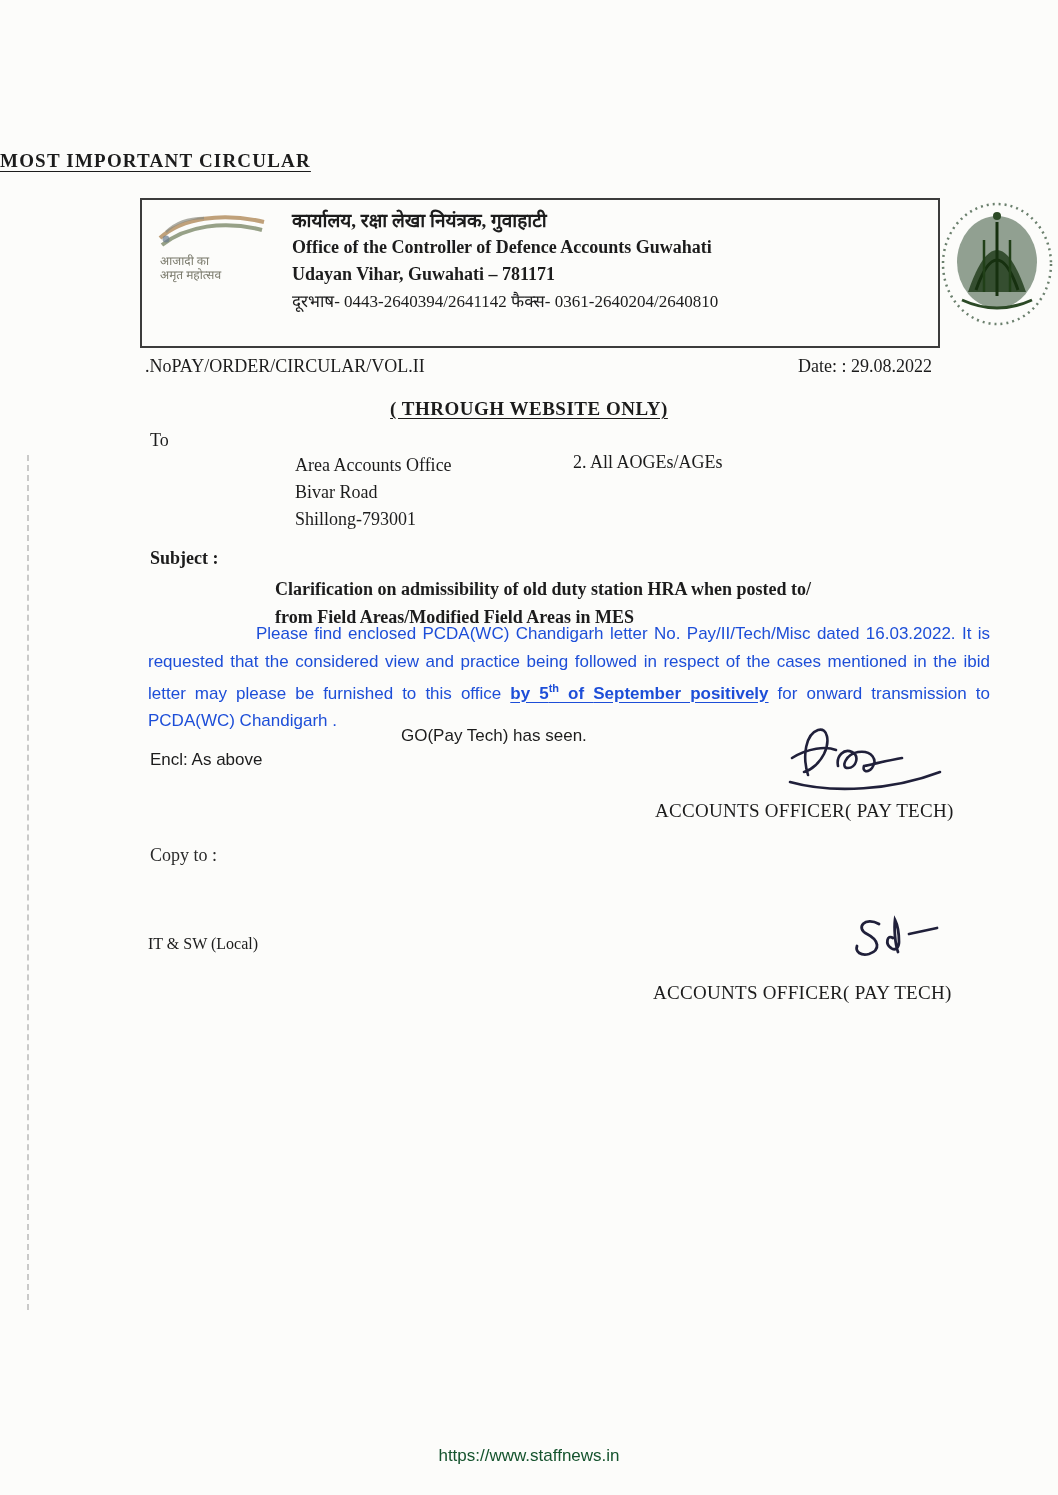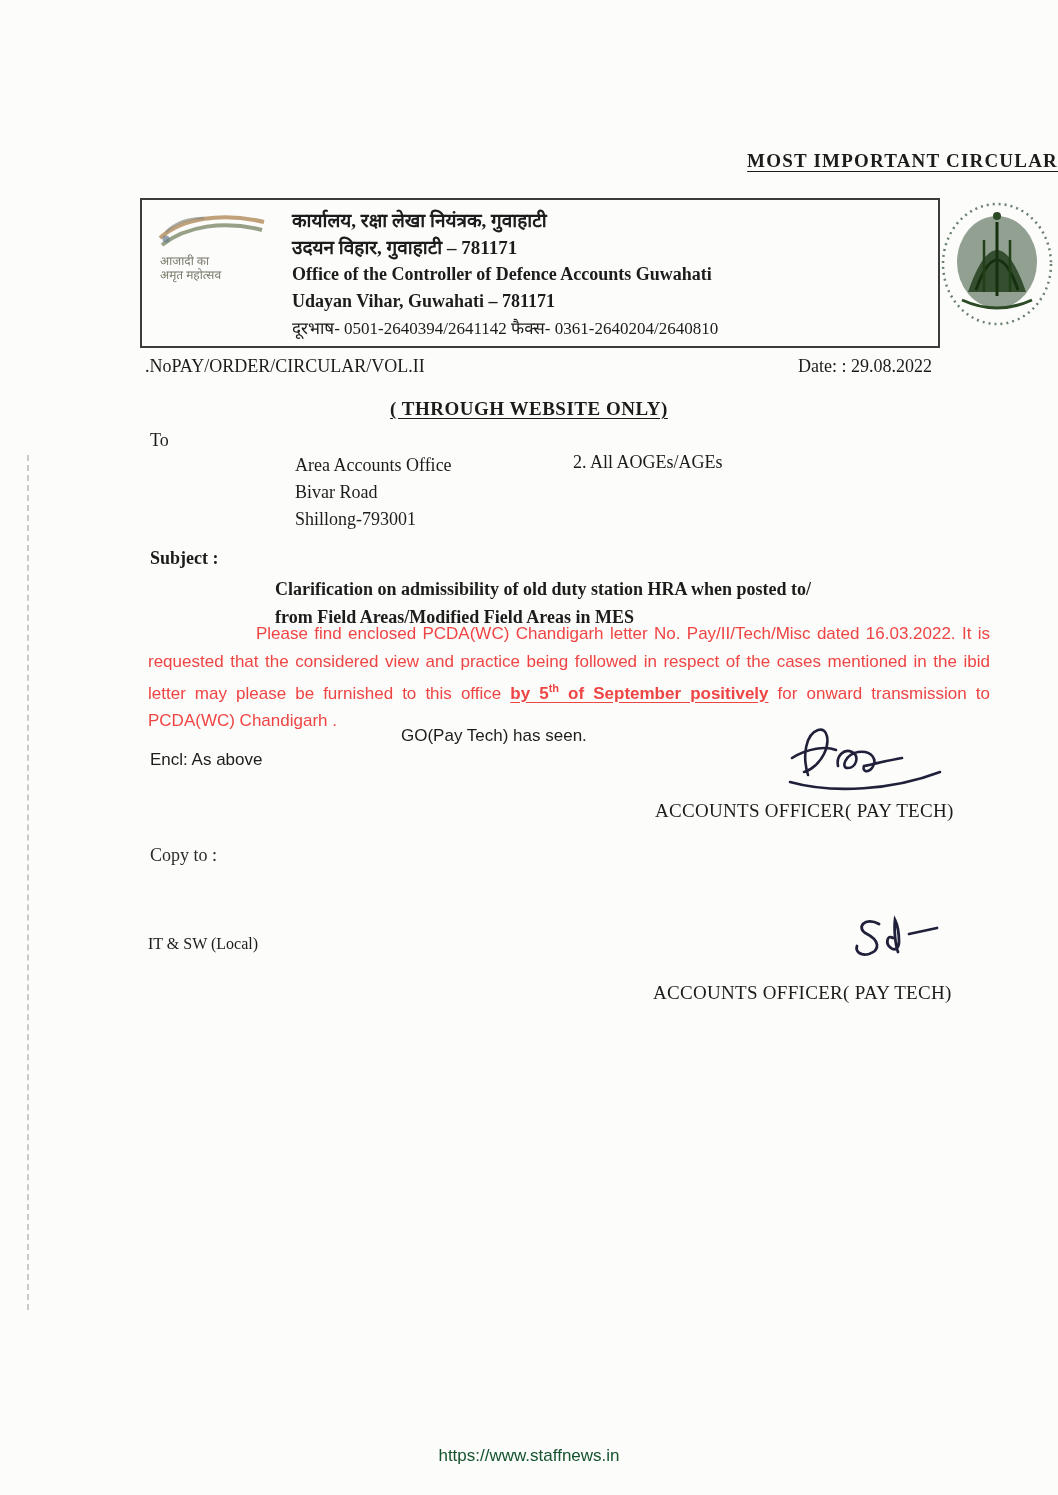--- a/index.html
+++ b/index.html
@@ -19,21 +19,21 @@
     position: absolute;
     left: 27px; top: 455px;
     height: 855px;
     border-left: 2px dashed #b5b5b5;
     opacity: .7;
   }
 
   .doc-title {
     position: absolute;
     top: 150px; left: 0; width: 100%;
-    text-align: right;
+    text-align: left;
     font-size: 19px;
     font-weight: 600;
     letter-spacing: 1.2px;
     text-decoration: underline;
     text-underline-offset: 4px;
   }
 
   .letterhead {
     position: absolute;
     left: 140px; top: 198px;
@@ -103,21 +103,21 @@
     position: absolute; top: 575px; left: 275px; width: 660px;
     font-size: 18px; font-weight: 700; line-height: 28px;
   }
 
   .body-para {
     position: absolute; top: 620px; left: 148px; width: 842px;
     font-family: "Liberation Sans", sans-serif;
     font-size: 17px; line-height: 27.5px;
     text-align: justify;
     text-indent: 108px;
-    color: #ef4444;
+    color: #1d4ed8;
   }
   .emph {
     font-weight: 700;
     text-decoration: underline;
     text-underline-offset: 3px;
   }
   .emph sup { font-size: 11px; }
 
   .go-line {
     position: absolute; top: 726px; left: 390px;
@@ -166,24 +166,23 @@
         <path d="M14 24 C 24 14, 38 10, 52 10" fill="none" stroke="#8c8c80" stroke-width="2.5" opacity="0.7"></path>
         <circle cx="14" cy="31" r="3.5" fill="#6a7a8c" opacity="0.7"></circle>
       </svg>
       <div class="logo-caption">
         <div>आजादी का</div>
         <div>अमृत महोत्सव</div>
       </div>
     </div>
     <div class="lh-text">
       <div class="lh-line">कार्यालय, रक्षा लेखा नियंत्रक, गुवाहाटी</div>
-      <div class="lh-line">उदयन विहार, गुवाहाटी – 781171</div>
       <div class="lh-line en">Office of the Controller of Defence Accounts Guwahati</div>
       <div class="lh-line en">Udayan Vihar, Guwahati – 781171</div>
-      <div class="lh-line phone">दूरभाष- 0501-2640394/2641142 फैक्स- 0361-2640204/2640810</div>
+      <div class="lh-line phone">दूरभाष- 0443-2640394/2641142 फैक्स- 0361-2640204/2640810</div>
     </div>
   </div>
 
   <div class="emblem">
     <svg width="118" height="128" viewBox="0 0 118 128">
       <ellipse cx="59" cy="64" rx="54" ry="60" fill="none" stroke="#46604a" stroke-width="2.5" stroke-dasharray="2 4" opacity="0.8"></ellipse>
       <ellipse cx="59" cy="62" rx="40" ry="46" fill="#39543a" opacity="0.55"></ellipse>
       <path d="M30 92 Q 59 8 88 92 Z" fill="#24401f" opacity="0.85"></path>
       <path d="M38 90 Q 59 30 80 90" fill="none" stroke="#16300f" stroke-width="3"></path>
       <line x1="59" y1="22" x2="59" y2="96" stroke="#16300f" stroke-width="3"></line>

